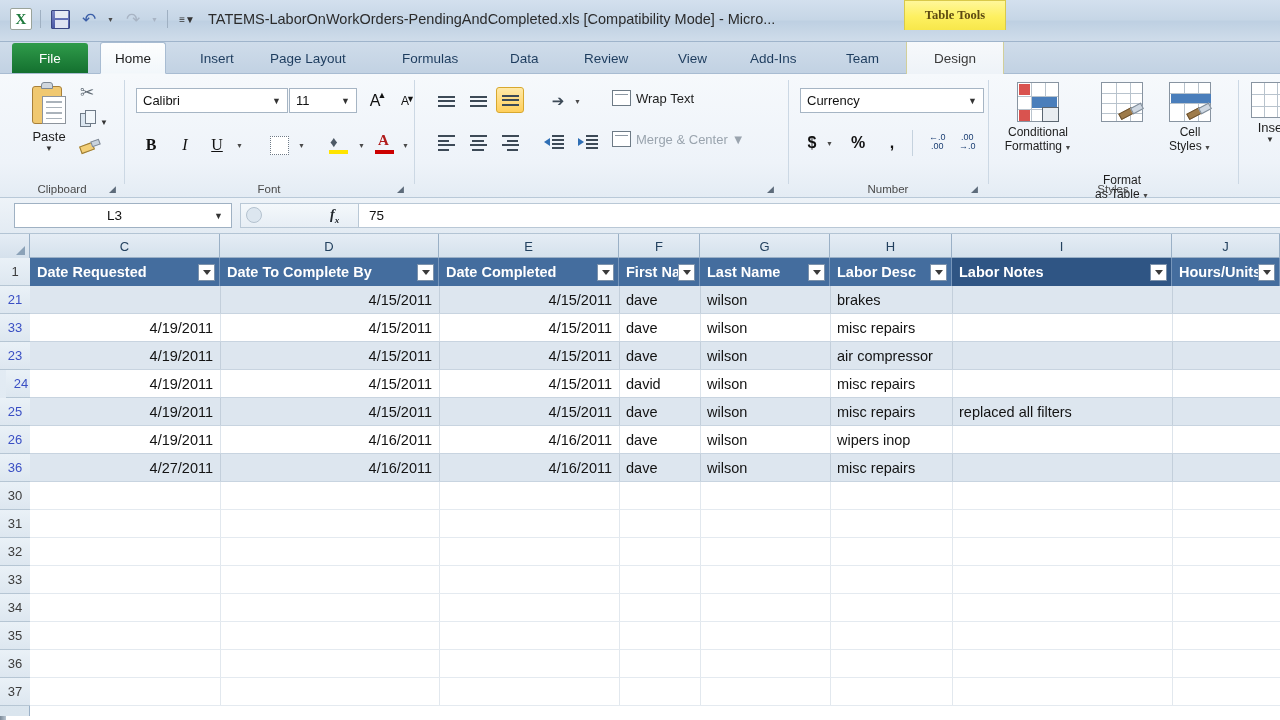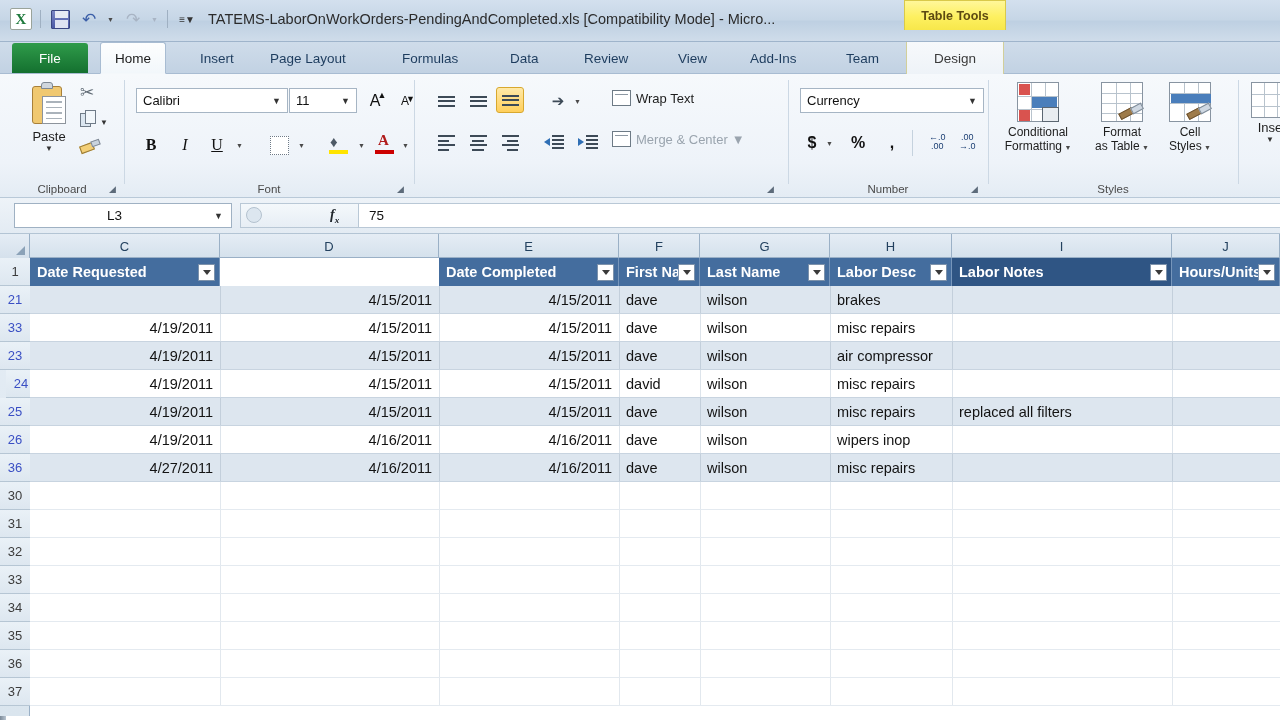--- a/index.html
+++ b/index.html
@@ -33,21 +33,21 @@
   .doctitle{
     position:absolute; left:208px; top:11px;
     font-size:14.5px; color:#2b2b2b; white-space:nowrap;
   }
   .tabtools{
     position:absolute; left:904px; top:0; width:102px; height:30px;
     background:linear-gradient(to bottom,#fff79a 0%,#fdf060 55%,#f7e74b 100%);
     border:1px solid #d9c94a; border-bottom:none;
     display:flex;align-items:center;justify-content:center;
   }
-  .tabtools span{ font-size:12.5px;color:#5d4a12;font-weight:bold; }
+  .tabtools span{ font-size:12.5px;color:#5d4a12;font-weight:bold;font-family:Liberation Serif, serif; }
   
   .tabstrip{
     position:relative; height:32px; width:1280px;
     background:linear-gradient(to bottom,#cfdcea,#c2d2e3);
     border-bottom:1px solid #a8bcd2;
   }
   .tab{
     position:absolute; top:0; height:32px; display:flex; align-items:center;
     padding:0 14px; font-size:13.5px; color:#1d3c5e; cursor:default; white-space:nowrap;
   }
@@ -462,21 +462,21 @@
         <b style="left:1px;top:27px;width:11px;height:11px;background:#d9534f;"></b>
         <b style="left:14px;top:14px;width:25px;height:11px;background:#4a7ebb;"></b>
         <b style="left:24px;top:24px;width:17px;height:15px;background:#e9edf1;border:1px solid #5b6671;"></b>
       </div>
       <div class="lbl">
         <span>Conditional</span><br>
         <span>Formatting</span>
         <span class="tinycar">▼</span>
       </div>
     </div>
-    <div class="styleitem" style="left:90px;">
+    <div class="styleitem" style="left:90px;gap:48px;">
       <div class="gridimg">
         <i style="left:0;top:10px;width:100%;height:1px;"></i>
         <i style="left:0;top:20px;width:100%;height:1px;"></i>
         <i style="left:0;top:30px;width:100%;height:1px;"></i>
         <i style="left:14px;top:0;width:1px;height:100%;"></i>
         <i style="left:28px;top:0;width:1px;height:100%;"></i>
         <span class="brush">
             <s></s>
             <u></u>
           </span>
@@ -566,20 +566,24 @@
       <div class="rowcell" style="top: 360px; height: 28px;">34</div>
       <div class="rowcell" style="top: 388px; height: 28px;">35</div>
       <div class="rowcell" style="top: 416px; height: 28px;">36</div>
       <div class="rowcell" style="top: 444px; height: 28px;">37</div>
     </div>
   <div class="tablehdr" id="tablehdr" style="top:24px;width:1250px;">
       <div class="thcell" style="left: 0px; width: 190px;">
         <span class="tx">Date Requested</span>
         <span class="filt"></span>
       </div>
+      <div class="thcell" style="left: 190px; width: 219px;">
+        <span class="tx">Date To Complete By</span>
+        <span class="filt"></span>
+      </div>
       <div class="thcell" style="left: 409px; width: 180px;">
         <span class="tx">Date Completed</span>
         <span class="filt"></span>
       </div>
       <div class="thcell" style="left: 589px; width: 81px;">
         <span class="tx">First Na</span>
         <span class="filt"></span>
       </div>
       <div class="thcell" style="left: 670px; width: 130px;">
         <span class="tx">Last Name</span>

